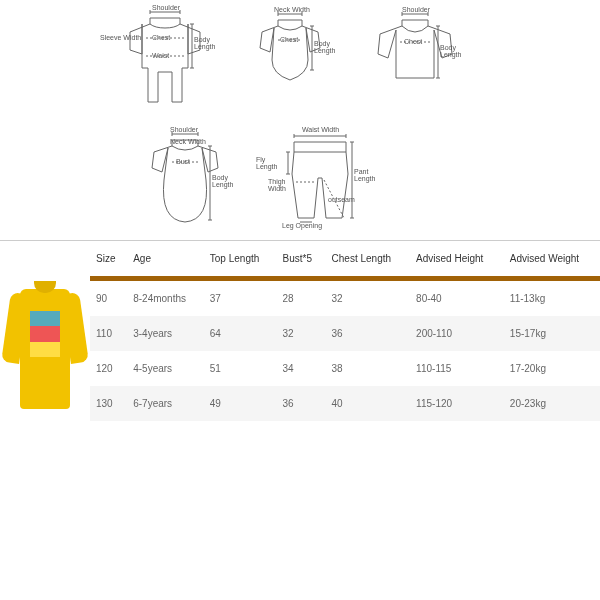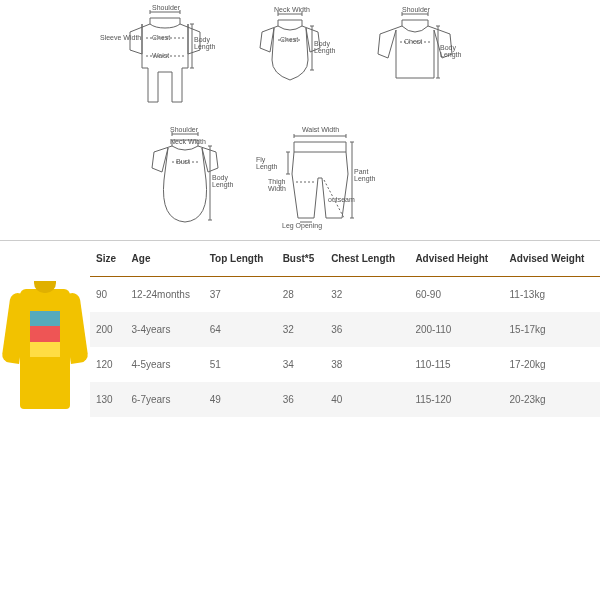--- a/index.html
+++ b/index.html
@@ -13,21 +13,21 @@
   .sweater { width: 74px; height: 130px; position: relative; }
   .sw-body { position: absolute; left: 12px; top: 8px; width: 50px; height: 120px; background: #f2c200; border-radius: 6px 6px 4px 4px; }
   .sw-neck { position: absolute; left: 26px; top: 0; width: 22px; height: 12px; background: #e0b000; border-radius: 0 0 10px 10px; }
   .sw-arm-l { position: absolute; left: -2px; top: 12px; width: 18px; height: 70px; background: #f2c200; border-radius: 8px 0 0 8px; transform: rotate(8deg); }
   .sw-arm-r { position: absolute; right: -2px; top: 12px; width: 18px; height: 70px; background: #f2c200; border-radius: 0 8px 8px 0; transform: rotate(-8deg); }
   .sw-patch { position: absolute; left: 22px; top: 30px; width: 30px; height: 46px; background: #fff; border-radius: 2px; display:flex; flex-direction:column; }
   .sw-patch div { flex:1; }
   .p1 { background:#5ab; } .p2 { background:#e55; } .p3 { background:#fd4; }
   table { border-collapse: collapse; width: 510px; }
   th, td { padding: 12px 6px; text-align: left; font-size: 10px; }
-  th { font-weight: bold; color: #333; border-bottom: 1px solid #a16207; }
+  th { font-weight: normal; color: #333; border-bottom: 5px solid #a16207; }
   tbody tr:nth-child(even) td { background: #f5f5f5; }
   tbody tr td { color: #666; }
 </style>
 </head>
 <body>
 
 <div class="diagrams">
 
   <div class="diag" style="width:90px;height:100px;">
     <svg width="90" height="100" viewBox="0 0 90 100">
@@ -131,29 +131,29 @@
           <th>Top Length</th>
           <th>Bust*5</th>
           <th>Chest Length</th>
           <th>Advised Height</th>
           <th>Advised Weight</th>
         </tr>
       </thead>
     <tbody>
         <tr>
           <td>90</td>
-          <td>12-24months</td>
+          <td>8-24months</td>
           <td>37</td>
           <td>28</td>
           <td>32</td>
-          <td>60-90</td>
+          <td>80-40</td>
           <td>11-13kg</td>
         </tr>
         <tr>
-          <td>200</td>
+          <td>110</td>
           <td>3-4years</td>
           <td>64</td>
           <td>32</td>
           <td>36</td>
           <td>200-110</td>
           <td>15-17kg</td>
         </tr>
         <tr>
           <td>120</td>
           <td>4-5years</td>

